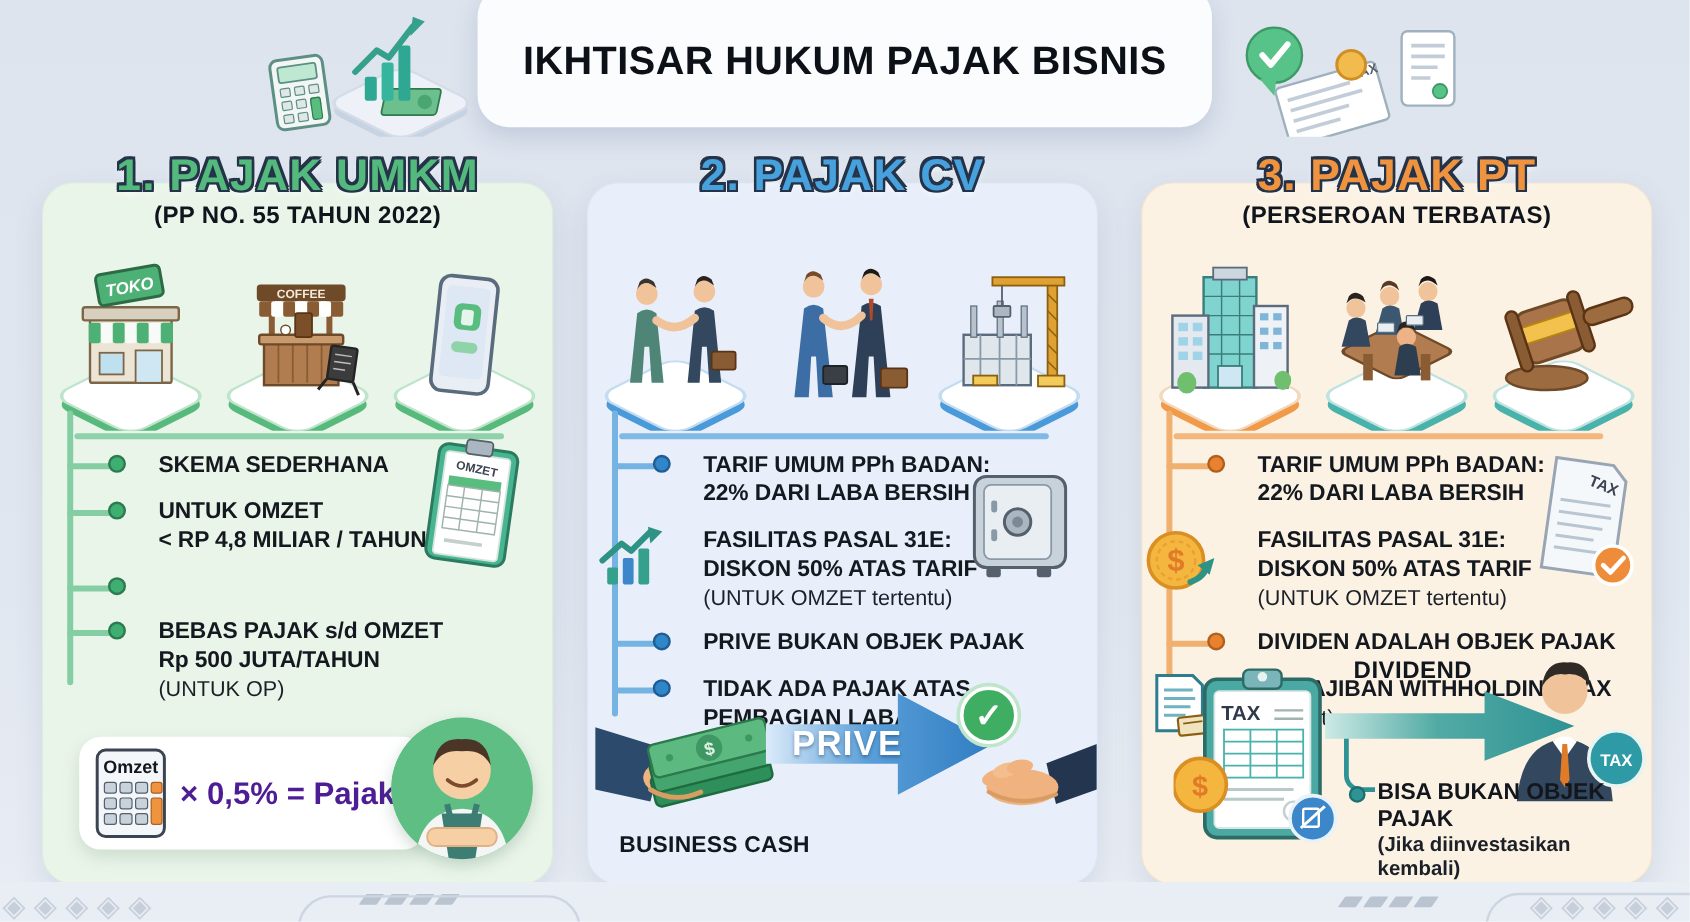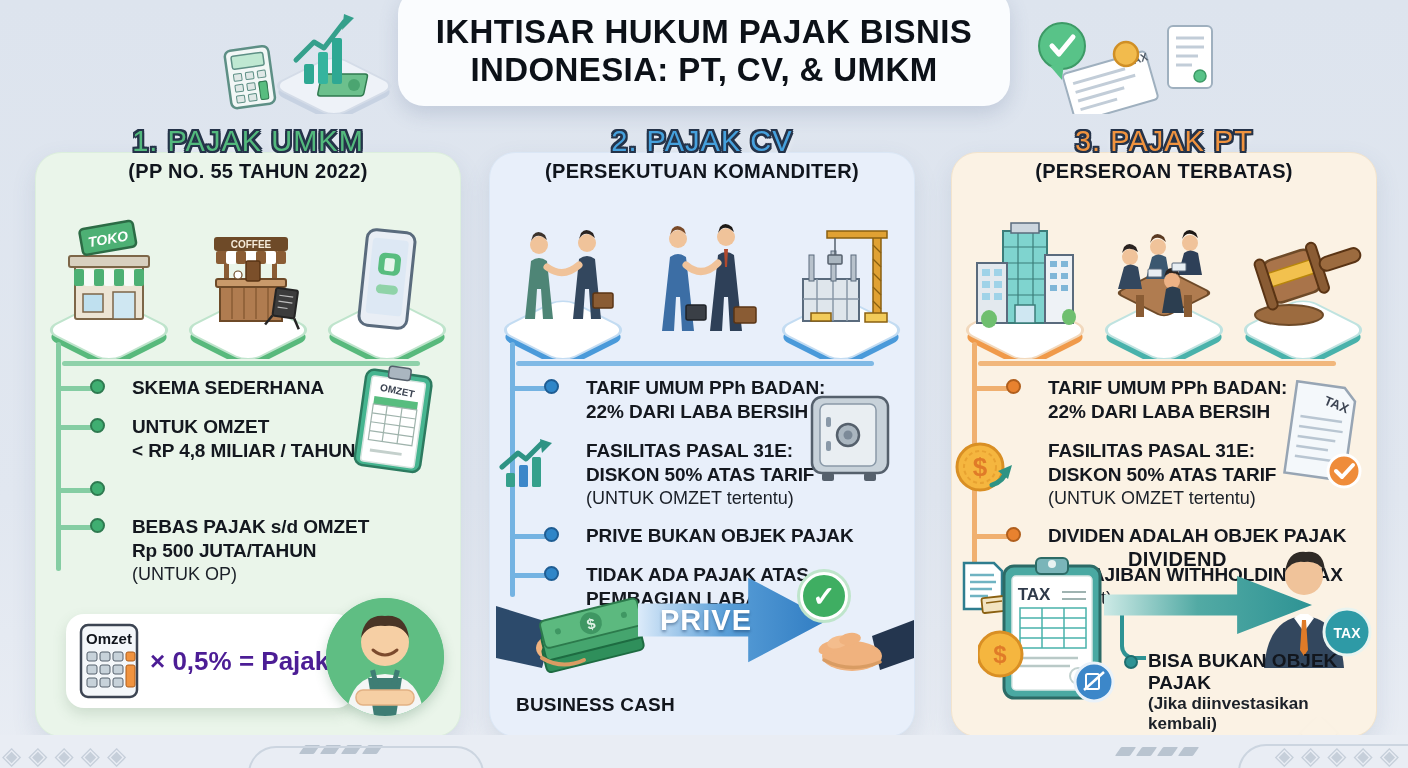--- a/index.html
+++ b/index.html
@@ -20,21 +20,21 @@
   .decor-left{position:absolute;left:196px;top:8px;width:200px;height:106px;}
   .decor-right{position:absolute;left:1028px;top:10px;width:190px;height:104px;}
   
   .card{position:absolute;top:152px;width:424px;height:583px;border-radius:26px;
     box-shadow:0 10px 24px rgba(70,90,130,.13);}
   .c-umkm{--accent:#3fae71;--fill:#53b97d;--spine:#85cda3;--ring:#2e7a50;background:#eaf5ea;left:35px;border:1px solid #dcefdd;}
   .c-cv  {--accent:#2f86c8;--fill:#46a1dd;--spine:#74b3e2;--ring:#1f5d93;background:#e8effa;left:489px;border:1px solid #dbe7f6;}
   .c-pt  {--accent:#e8822f;--fill:#f0933f;--spine:#f0b070;--ring:#b05f1d;background:#fbf2e4;left:951px;border:1px solid #f3e4cd;}
   .card-header{position:absolute;top:-28px;left:0;right:0;text-align:center;z-index:4;}
   .col-heading{
-    font-size:29px;font-weight:400;letter-spacing:1px;color:var(--fill);
+    font-size:37px;font-weight:700;letter-spacing:1px;color:var(--fill);
     text-shadow:-2px -2px 0 #253349,2px -2px 0 #253349,-2px 2px 0 #253349,2px 2px 0 #253349,
                 0 -2px 0 #253349,0 2px 0 #253349,-2px 0 0 #253349,2px 0 0 #253349, 0 4px 6px rgba(255,255,255,.8);
   }
   .col-subheading{font-size:20px;font-weight:700;color:#10151d;margin-top:2px;letter-spacing:.3px;}
   .illus-row{display:flex;justify-content:space-around;align-items:flex-end;margin-top:56px;height:150px;padding:0 4px;}
   .link-under{height:5px;border-radius:4px;background:var(--spine);margin:2px 40px 0 26px;opacity:.9;}
   
   .bullets{position:relative;margin:10px 14px 0 52px;}
   .bullets::before{content:'';position:absolute;left:-32px;top:-34px;bottom:14px;width:5px;border-radius:4px;background:var(--spine);}
   .bullet{position:relative;padding-left:44px;margin-bottom:15px;min-height:22px;}
@@ -92,21 +92,20 @@
   .ghost-arc{position:absolute;height:64px;border:2px solid #ccd5e0;border-radius:28px;background:transparent;}
   .g-left{left:248px;bottom:-46px;width:232px;}
   .g-right{left:1238px;bottom:-44px;width:210px;}
   svg text{font-family:"Liberation Sans",sans-serif;}
 </style>
 </head>
 <body>
 
 <div class="title-card">
   <div class="title-line">IKHTISAR HUKUM PAJAK BISNIS</div>
-  <div class="title-line">INDONESIA: PT, CV, &amp; UMKM</div>
 </div>
 
 <div class="decor-left">
   <svg width="200" height="106" viewBox="0 0 200 106">
     <g transform="rotate(-8 55 70)">
       <rect x="32" y="40" width="44" height="58" rx="6" fill="#f2f7f6" stroke="#5d8f85" stroke-width="2.5"></rect>
       <rect x="38" y="46" width="32" height="13" rx="2" fill="#bfe8d2" stroke="#5d8f85" stroke-width="1.5"></rect>
       <g fill="#dfe8e6" stroke="#5d8f85" stroke-width="1">
         <rect x="38" y="64" width="8" height="7" rx="1"></rect>
           <rect x="50" y="64" width="8" height="7" rx="1"></rect>
@@ -337,21 +336,20 @@
       <rect x="46" y="72" width="5" height="16" fill="#3e7d74" transform="rotate(-14 48 80)"></rect>
       <rect x="67" y="72" width="5" height="16" fill="#3e7d74" transform="rotate(14 70 80)"></rect>
       <rect x="30" y="92" width="58" height="15" rx="7" fill="#f6cfa4" stroke="#e2b183" stroke-width="1.5"></rect>
     </svg>
   </div>
 </div>
 
 <div class="card c-cv">
   <div class="card-header">
     <div class="col-heading">2. PAJAK CV</div>
-    <div class="col-subheading">(PERSEKUTUAN KOMANDITER)</div>
   </div>
 
   <div class="illus-row">
     <svg width="136" height="150" viewBox="0 0 136 150">
       <g transform="translate(68,128) scale(1,0.5) rotate(45)">
           <rect x="-46" y="-46" width="92" height="92" rx="18" fill="#4a9ada"></rect>
         </g>
       <g transform="translate(68,121) scale(1,0.5) rotate(45)">
           <rect x="-46" y="-46" width="92" height="92" rx="18" fill="#ffffff" stroke="#c3dcf2" stroke-width="3"></rect>
         </g>

